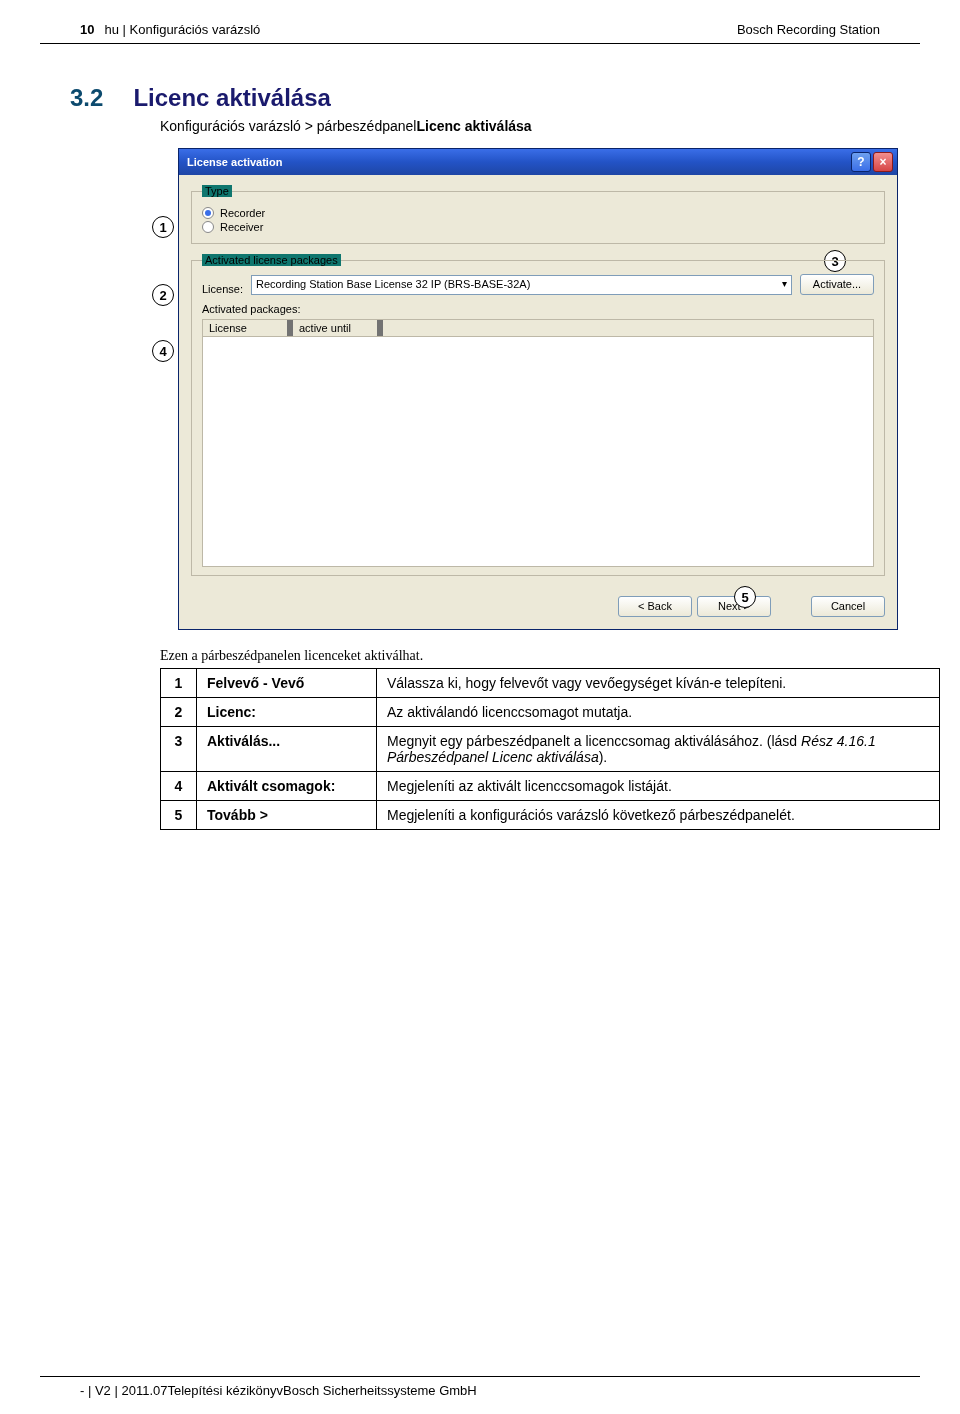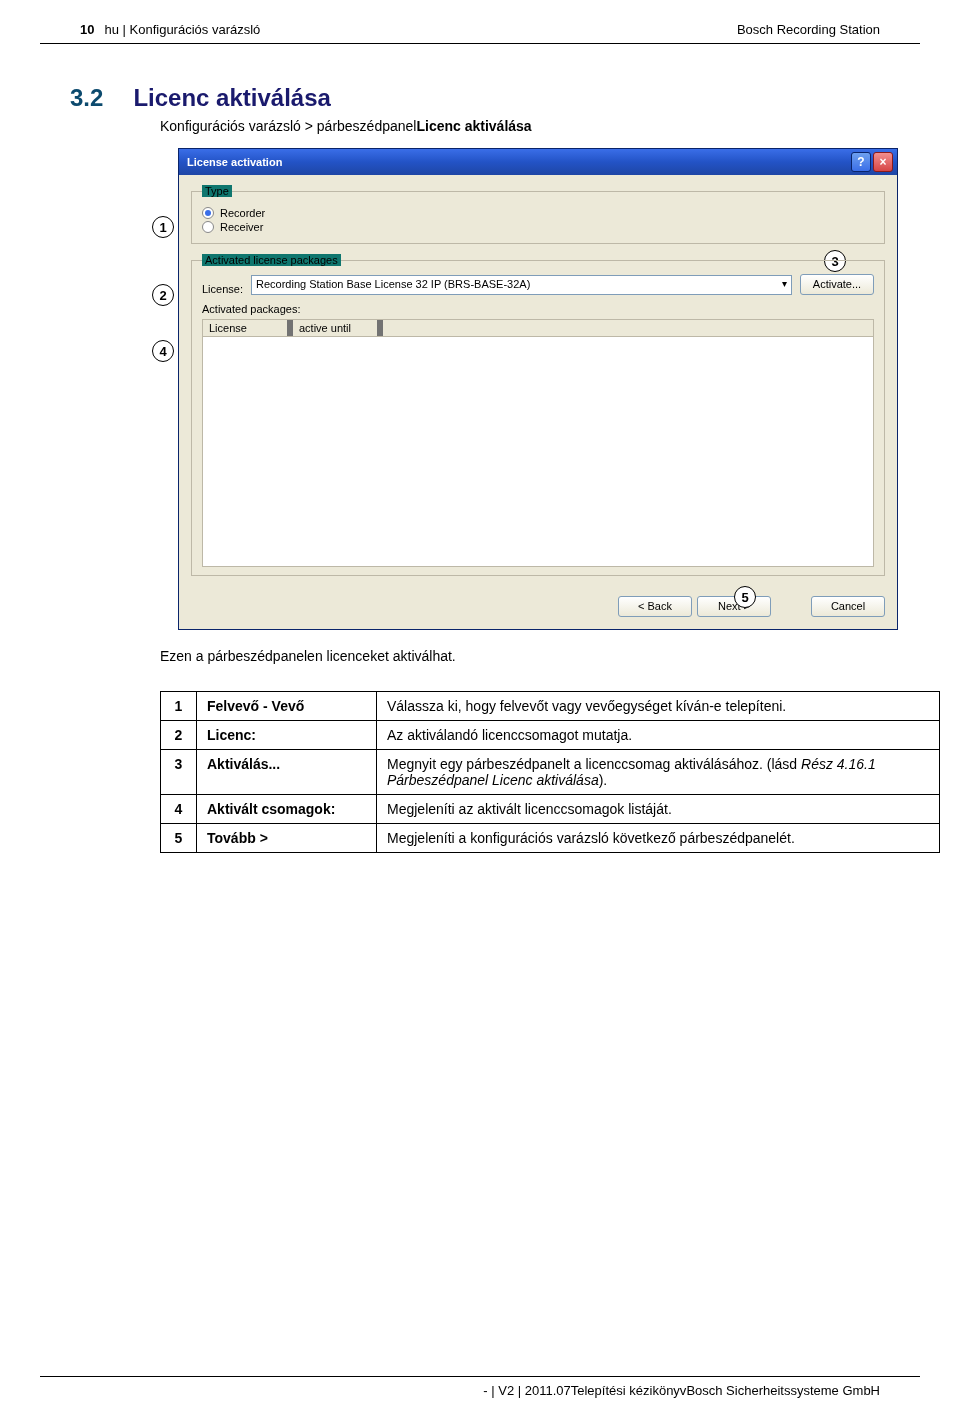--- a/index.html
+++ b/index.html
@@ -138,39 +138,40 @@
   .callout {
     width:22px; height:22px; border-radius:50%;
     border:1.5px solid #000; background:#fff;
     display:flex; align-items:center; justify-content:center;
     font-size:13px; font-weight:bold; position:absolute;
   }
   .screenshot-wrap { position:relative; }
   .intro {
     margin-left: 120px;
     font-size: 14px;
-    margin-bottom: 27px;
+    margin-bottom: 4px;
+    font-family: Liberation Serif, serif;
   }
   table.legend {
     margin-left: 120px;
     border-collapse: collapse;
     width: 780px;
     font-size: 14px;
   }
   table.legend td {
     border: 1px solid #000;
     padding: 6px 10px;
     vertical-align: top;
   }
   table.legend td.n { text-align:center; font-weight:bold; width:36px; }
   table.legend td.k { font-weight:bold; width:180px; }
   .footer {
     position:absolute; bottom:16px; left:0; right:0;
     padding: 0 40px;
-    display:flex; justify-content:flex-end;
+    display:flex; justify-content:flex-start;
     font-size:13px;
     border-top:1px solid #000;
     margin:0 40px;
     padding-top:6px;
   }
 </style>
 </head>
 <body>
 
 <div class="page-header">

